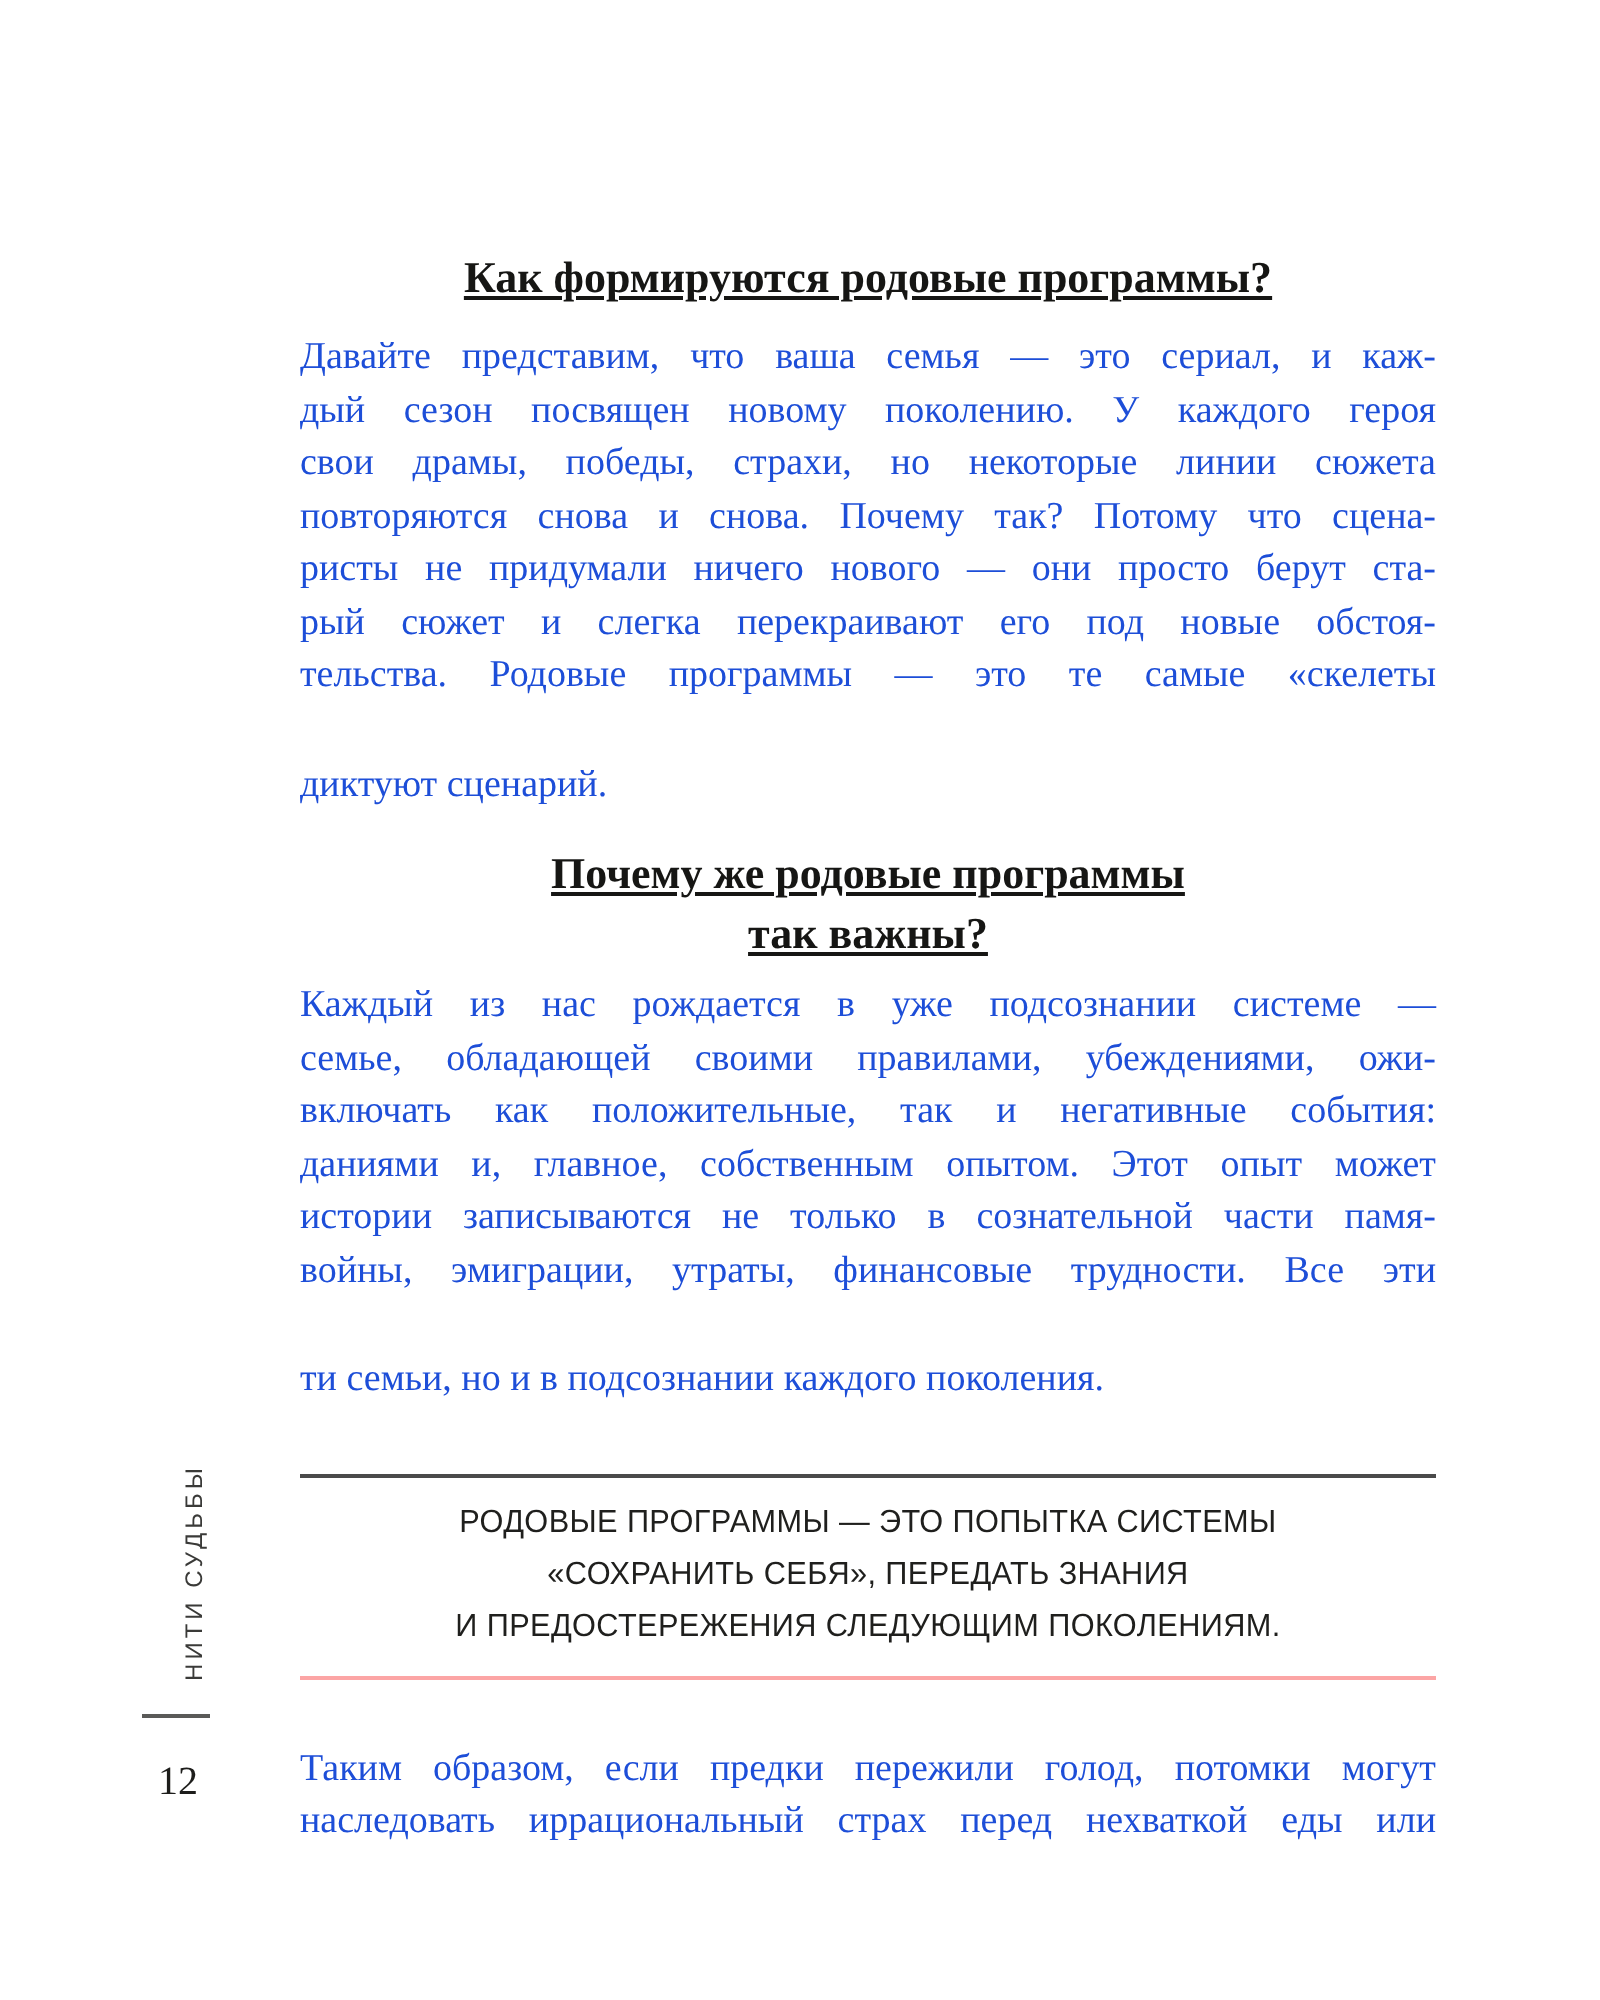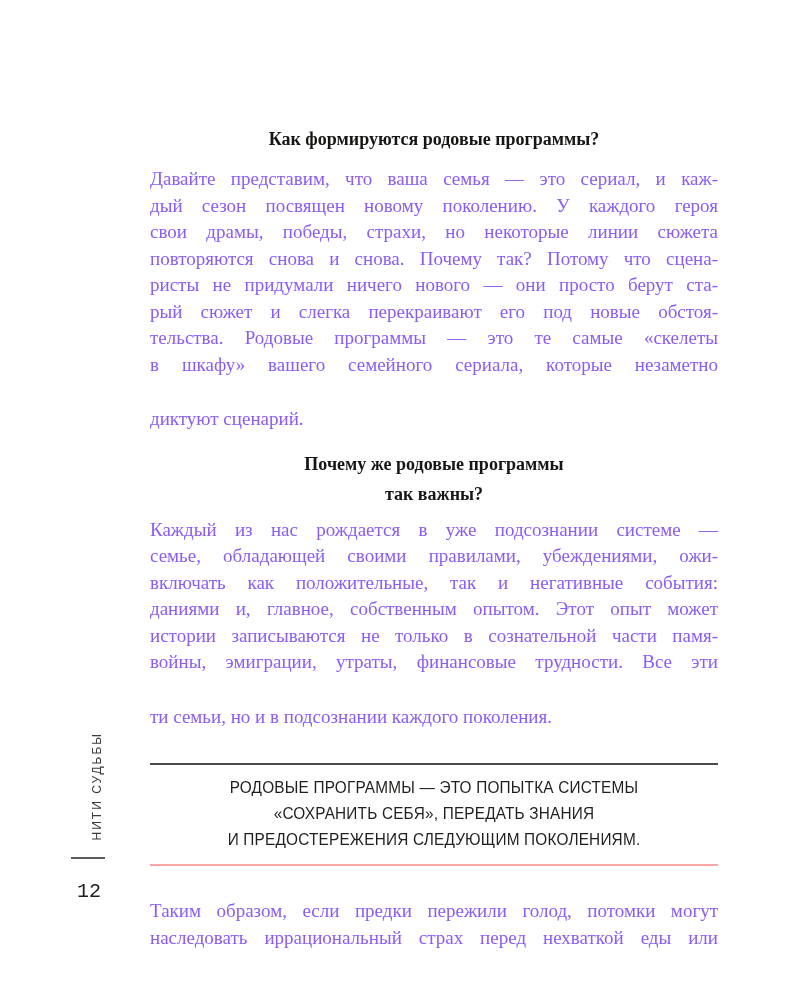--- a/index.html
+++ b/index.html
@@ -18,34 +18,35 @@
   }
   .content {
     position: absolute;
     left: 150px;
     top: 0;
     width: 568px;
   }
   .heading {
     font-family: "Liberation Serif", "DejaVu Serif", serif;
     font-weight: bold;
-    font-size: 18px;
+    font-size: 22px;
     line-height: 30px;
     text-align: center;
     color: #161614;
     white-space: pre-line;
     margin: 0;
+    text-decoration: underline;
   }
   .heading-1 { margin-top: 124px; }
   .heading-2 { margin-top: 16px; text-align: center; }
   .para {
     margin: 0;
     font-size: 19px;
     line-height: 26.5px;
-    color: #8b5cf6;
+    color: #1d4ed8;
   }
   .para-1 { margin-top: 12px; }
   .para-2 { margin-top: 8px; }
   .para-3 { margin-top: 32px; }
   .tline {
     text-align: justify;
     text-align-last: justify;
   }
   .tline-last {
     text-align-last: left;
@@ -101,21 +102,21 @@
     width: 34px;
     height: 2px;
     background: #5a5a58;
   }
   .page-number {
     position: absolute;
     left: 71px;
     top: 880px;
     width: 36px;
     text-align: center;
-    font-family: Liberation Mono, monospace;
+    font-family: Liberation Serif, serif;
     font-size: 20px;
     color: #1d1d1b;
   }
 </style>
 </head>
 <body>
 
 <div class="page">
 
   <div class="margin-block">
@@ -131,21 +132,20 @@
     <h1 class="heading heading-1">Как формируются родовые программы?</h1>
 
     <div class="para para-1">
         <div class="tline">Давайте представим, что ваша семья — это сериал, и каж-</div>
         <div class="tline">дый сезон посвящен новому поколению. У каждого героя</div>
         <div class="tline">свои драмы, победы, страхи, но некоторые линии сюжета</div>
         <div class="tline">повторяются снова и снова. Почему так? Потому что сцена-</div>
         <div class="tline">ристы не придумали ничего нового — они просто берут ста-</div>
         <div class="tline">рый сюжет и слегка перекраивают его под новые обстоя-</div>
         <div class="tline">тельства. Родовые программы — это те самые «скелеты</div>
-        <div class="tline">в шкафу» вашего семейного сериала, которые незаметно</div>
         <div class="tline tline-last">диктуют сценарий.</div>
       </div>
 
     <h2 class="heading heading-2">Почему же родовые программы
 так важны?</h2>
 
     <div class="para para-2">
         <div class="tline">Каждый из нас рождается в уже подсознании системе —</div>
         <div class="tline">семье, обладающей своими правилами, убеждениями, ожи-</div>
         <div class="tline">включать как положительные, так и негативные события:</div>

